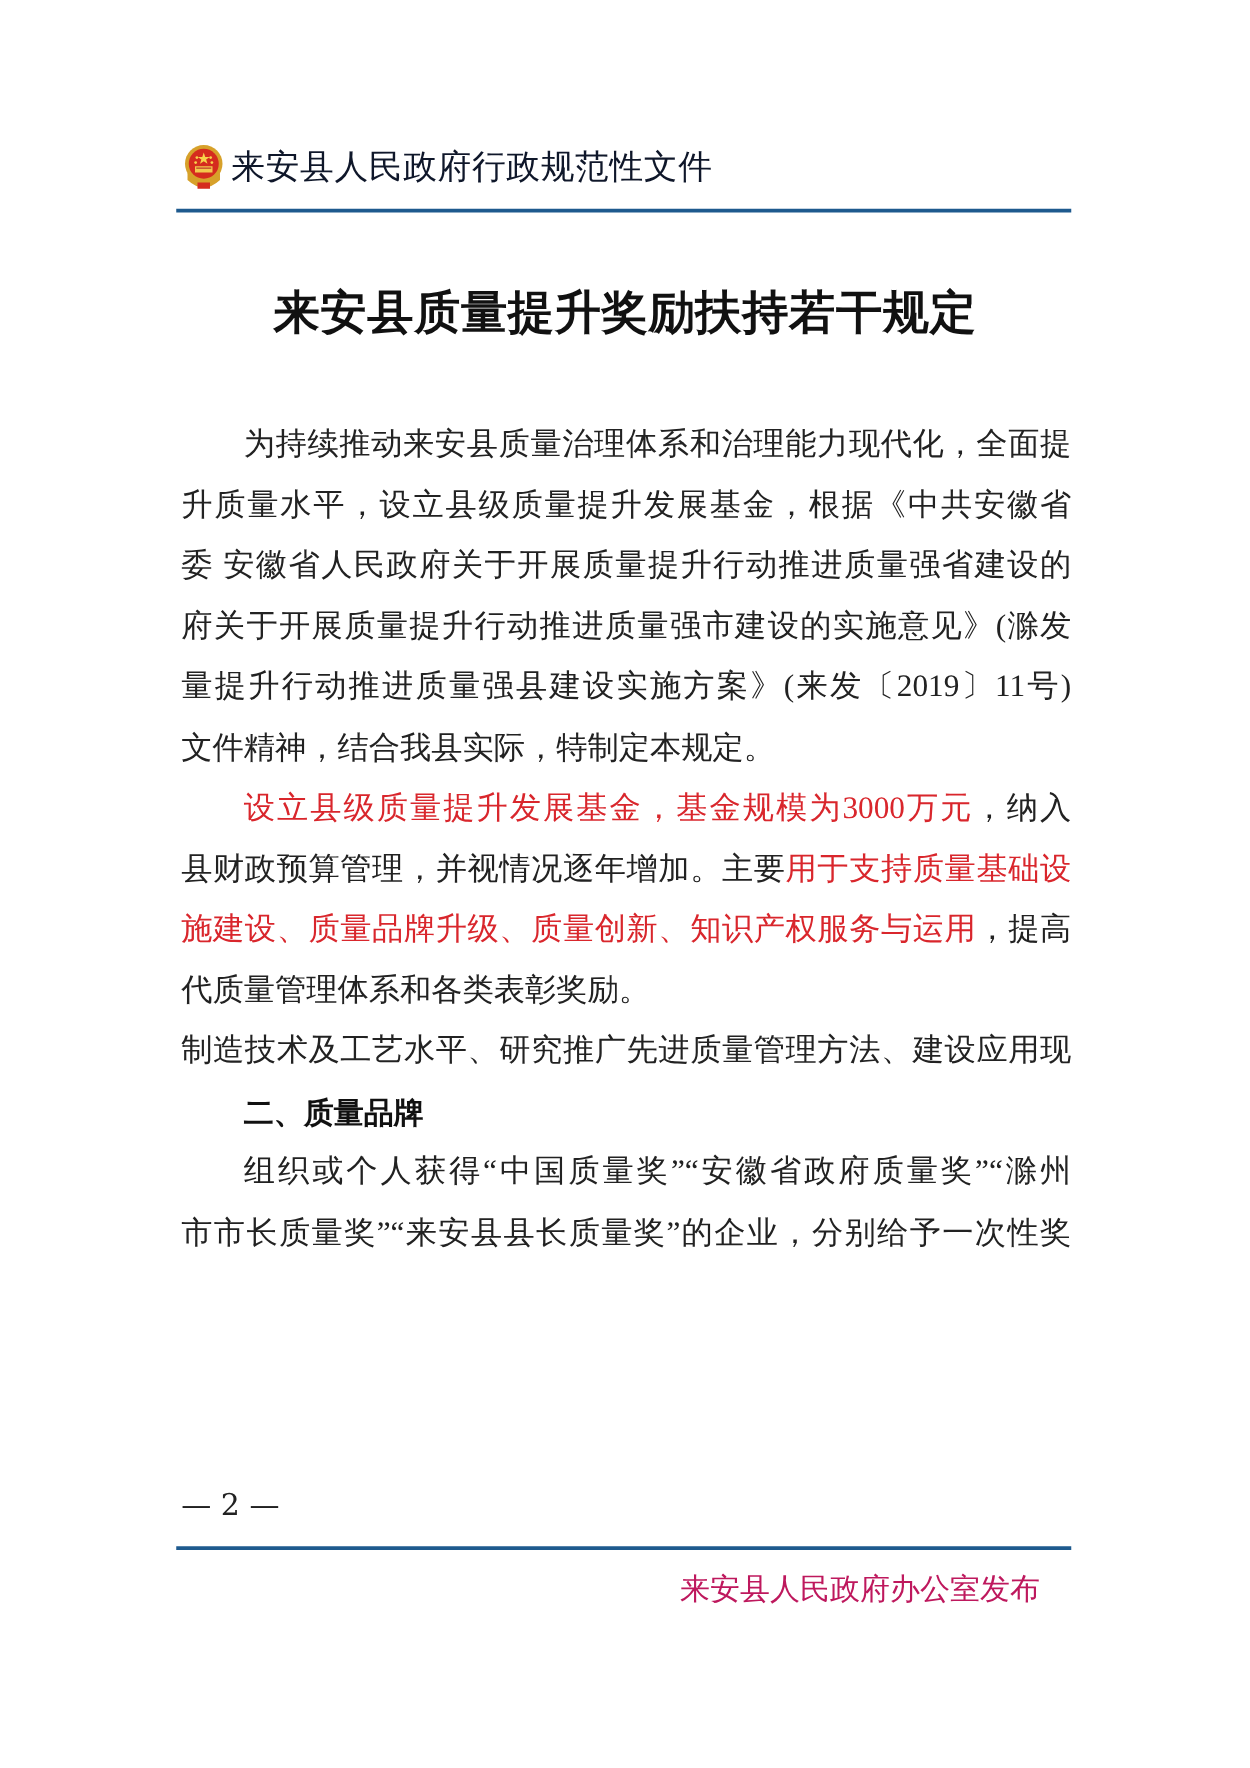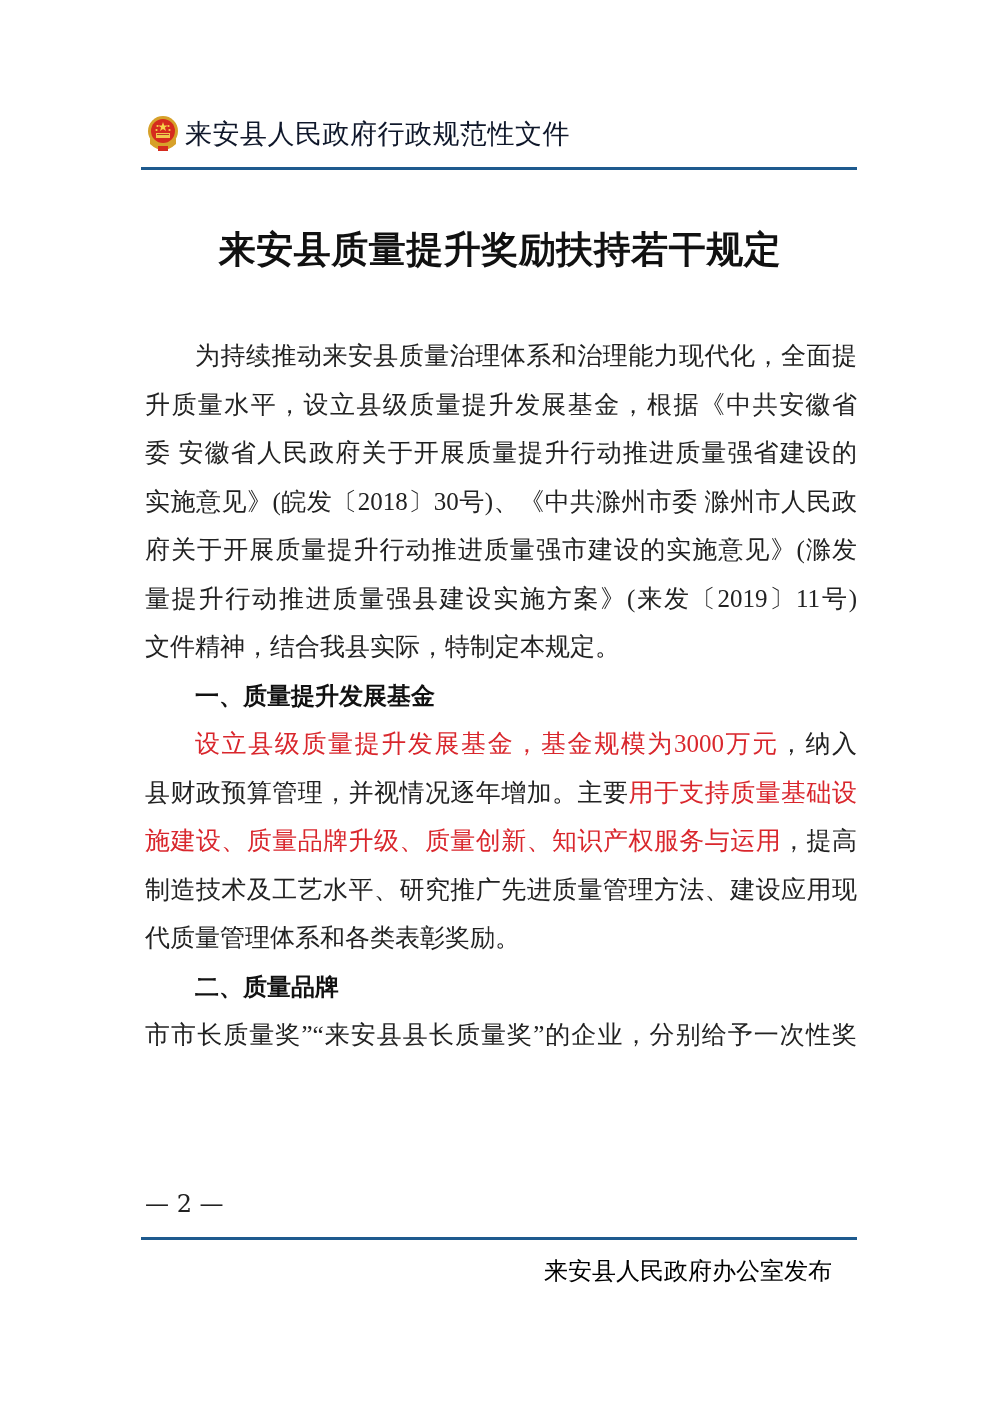--- a/index.html
+++ b/index.html
@@ -103,21 +103,21 @@
       color: #222;
       white-space: pre;
     }
     .publisher {
       position: absolute;
       left: 544px;
       top: 1254px;
       font-family: "DejaVu Sans", "Liberation Sans", sans-serif;
       font-size: 24px;
       line-height: 34px;
-      color: #000000;
+      color: #be185d;
       white-space: nowrap;
     }
   </style>
 </head>
 <body>
 
 <div class="header">
   <svg class="emblem" viewBox="0 0 36 40">
     <circle cx="18" cy="17" r="15" fill="#d7a12a"></circle>
     <circle cx="18" cy="17" r="12" fill="#d52b1e"></circle>
@@ -135,38 +135,37 @@
 </div>
 <div class="rule top"></div>
 
 <div class="doc-title">来安县质量提升奖励扶持若干规定</div>
 
 <div class="body-text">
   <div>
     <span class="line indent">为持续推动来安县质量治理体系和治理能力现代化，全面提</span>
     <span class="line">升质量水平，设立县级质量提升发展基金，根据《中共安徽省</span>
     <span class="line">委  安徽省人民政府关于开展质量提升行动推进质量强省建设的</span>
-    <span class="line">实施意见》(皖发〔2018〕30号)、《中共滁州市委  滁州市人民政</span>
     <span class="line">府关于开展质量提升行动推进质量强市建设的实施意见》(滁发</span>
     <span class="line">量提升行动推进质量强县建设实施方案》(来发〔2019〕11号)</span>
     <span class="line last">文件精神，结合我县实际，特制定本规定。</span>
   </div>
 
-  <span class="heading">一、质量提升发展基金</span>
 
   <div>
     <span class="line indent"><span class="red">设立县级质量提升发展基金，基金规模为3000万元</span><span>，纳入</span></span>
     <span class="line"><span>县财政预算管理，并视情况逐年增加。主要</span><span class="red">用于支持质量基础设</span></span>
     <span class="line"><span class="red">施建设、质量品牌升级、质量创新、知识产权服务与运用</span><span>，提高</span></span>
+    <span class="line last">代质量管理体系和各类表彰奖励。</span>
     <span class="line">制造技术及工艺水平、研究推广先进质量管理方法、建设应用现</span>
-    <span class="line last">代质量管理体系和各类表彰奖励。</span>
   </div>
 
   <span class="heading">二、质量品牌</span>
 
   <div>
+    <span class="line indent">组织或个人获得“中国质量奖”“安徽省政府质量奖”“滁州</span>
     <span class="line">市市长质量奖”“来安县县长质量奖”的企业，分别给予一次性奖</span>
   </div>
 </div>
 
 <div class="page-num">— 2 —</div>
 <div class="rule bottom"></div>
 <div class="publisher">来安县人民政府办公室发布</div>
 
 </body></html>

